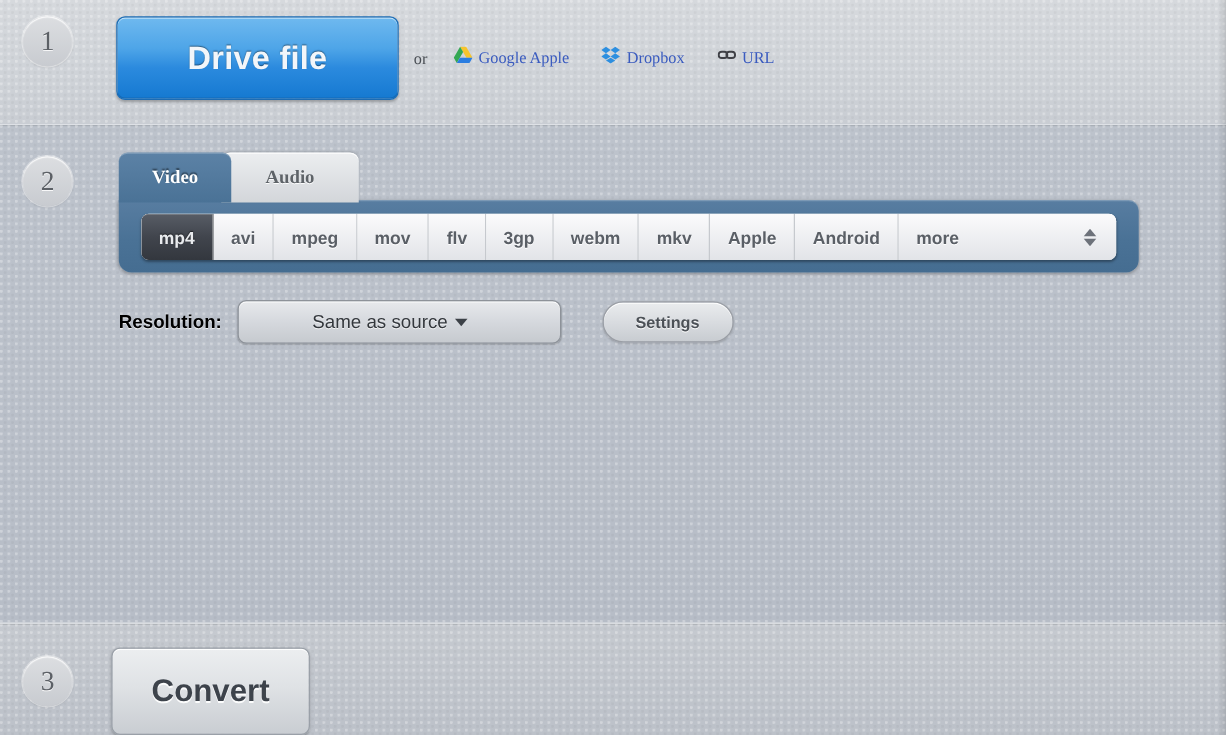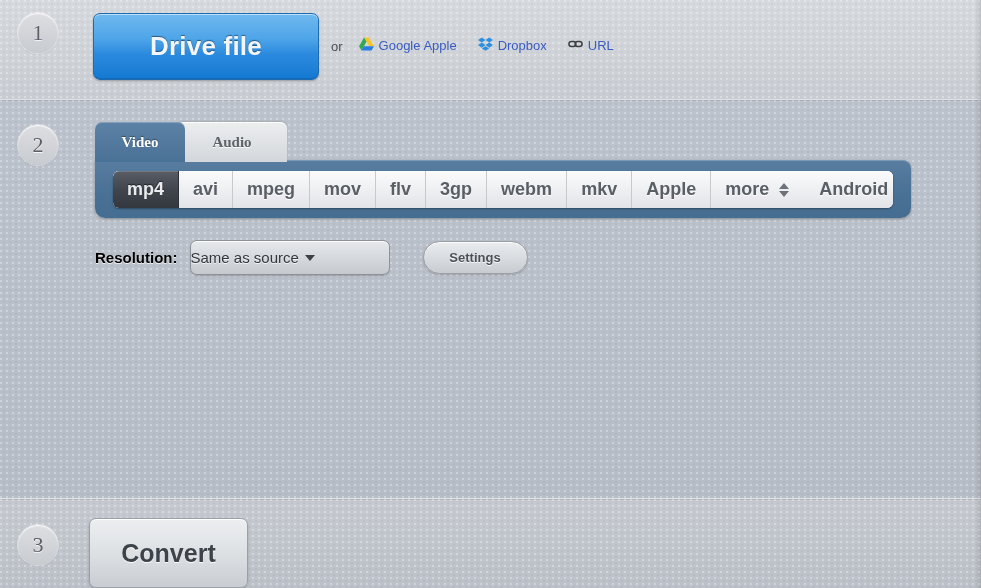--- a/index.html
+++ b/index.html
@@ -77,22 +77,23 @@
     font-size: 26px; font-weight: bold;
     letter-spacing: 0.2px;
     text-shadow: 0 -1px 1px rgba(0,0,0,0.45);
     display: flex; align-items: center; justify-content: center;
     cursor: pointer;
   }
 
   
   #cloud-links {
     position: absolute; left: 331px; top: 37px;
-    display: flex; align-items: flex-end; gap: 13px;
+    display: flex; align-items: flex-end; gap: 18px;
     font-size: 13px;
+    font-family: Liberation Serif, serif;
   }
   #cloud-links .or-label { color: #4a4f55; font-size: 13px; margin-right: 3px; }
   .cloud-link {
     display: flex; align-items: center; gap: 5px;
     color: #3a5bbf; text-decoration: none; cursor: pointer;
     font-size: 13px;
     margin-right: 8px;
   }
 
   
@@ -137,21 +138,21 @@
     width: 780px; height: 37px;
     display: flex;
     border-radius: 6px;
     background: linear-gradient(to bottom, #fdfdfd 0%, #e3e5e8 100%);
     box-shadow: 0 1px 2px rgba(0,0,0,0.35), inset 0 1px 0 rgba(255,255,255,0.9);
     overflow: hidden;
   }
   .fmt {
     display: flex; align-items: center; justify-content: center;
     padding: 0 14px;
-    font-size: 18px; font-weight: bold;
+    font-size: 14px; font-weight: bold;
     color: #5a5f66;
     text-shadow: 0 1px 0 rgba(255,255,255,0.95);
     border-right: 1px solid #c6c9ce;
     cursor: pointer;
     white-space: nowrap;
     background: linear-gradient(to bottom, #fbfbfc 0%, #e2e4e8 100%);
   }
   .fmt.selected {
     background: linear-gradient(to bottom, #585d66 0%, #41454d 50%, #33373e 100%);
     color: #e9ebee;
@@ -176,26 +177,26 @@
   #resolution-row {
     position: absolute; left: 95px; top: 240px;
     display: flex; align-items: center;
   }
   #resolution-label {
     font-size: 15px; font-weight: bold; color: #000000;
     text-shadow: 0 1px 0 rgba(255,255,255,0.7);
     margin-right: 12px;
   }
   #resolution-select {
-    width: 200px; height: 35px;
+    width: 259px; height: 35px;
     border-radius: 7px;
     border: 1px solid #8d9299;
     background: linear-gradient(to bottom, #e7e9ec 0%, #d6d9de 48%, #c6cacf 100%);
     box-shadow: inset 0 1px 0 rgba(255,255,255,0.85), 0 1px 1px rgba(0,0,0,0.18);
-    display: flex; align-items: center; justify-content: flex-start;
+    display: flex; align-items: center; justify-content: center;
     padding-right: 14px;
     font-size: 15px; color: #33373c;
     text-shadow: 0 1px 0 rgba(255,255,255,0.75);
     cursor: pointer;
   }
   .caret-down {
     width: 0; height: 0; margin-left: 6px;
     border-left: 5px solid transparent; border-right: 5px solid transparent;
     border-top: 6px solid #3c4147;
   }
@@ -322,30 +323,30 @@
     </div>
     <div class="fmt">
       <span>webm</span>
     </div>
     <div class="fmt">
       <span>mkv</span>
     </div>
     <div class="fmt">
       <span>Apple</span>
     </div>
+    <div class="fmt">
+      <span>Android</span>
+    </div>
     <div class="fmt more-item">
       <span>more</span>
       <span class="stepper-icon">
         <i class="up"></i>
           <i class="down"></i>
       </span>
     </div>
-    <div class="fmt">
-      <span>Android</span>
-    </div>
   </div>
 </div>
 
 <div id="resolution-row">
   <span id="resolution-label">Resolution:</span>
   <div id="resolution-select">
     <span>Same as source</span>
     <span class="caret-down"></span>
   </div>
   <div id="settings-button">

